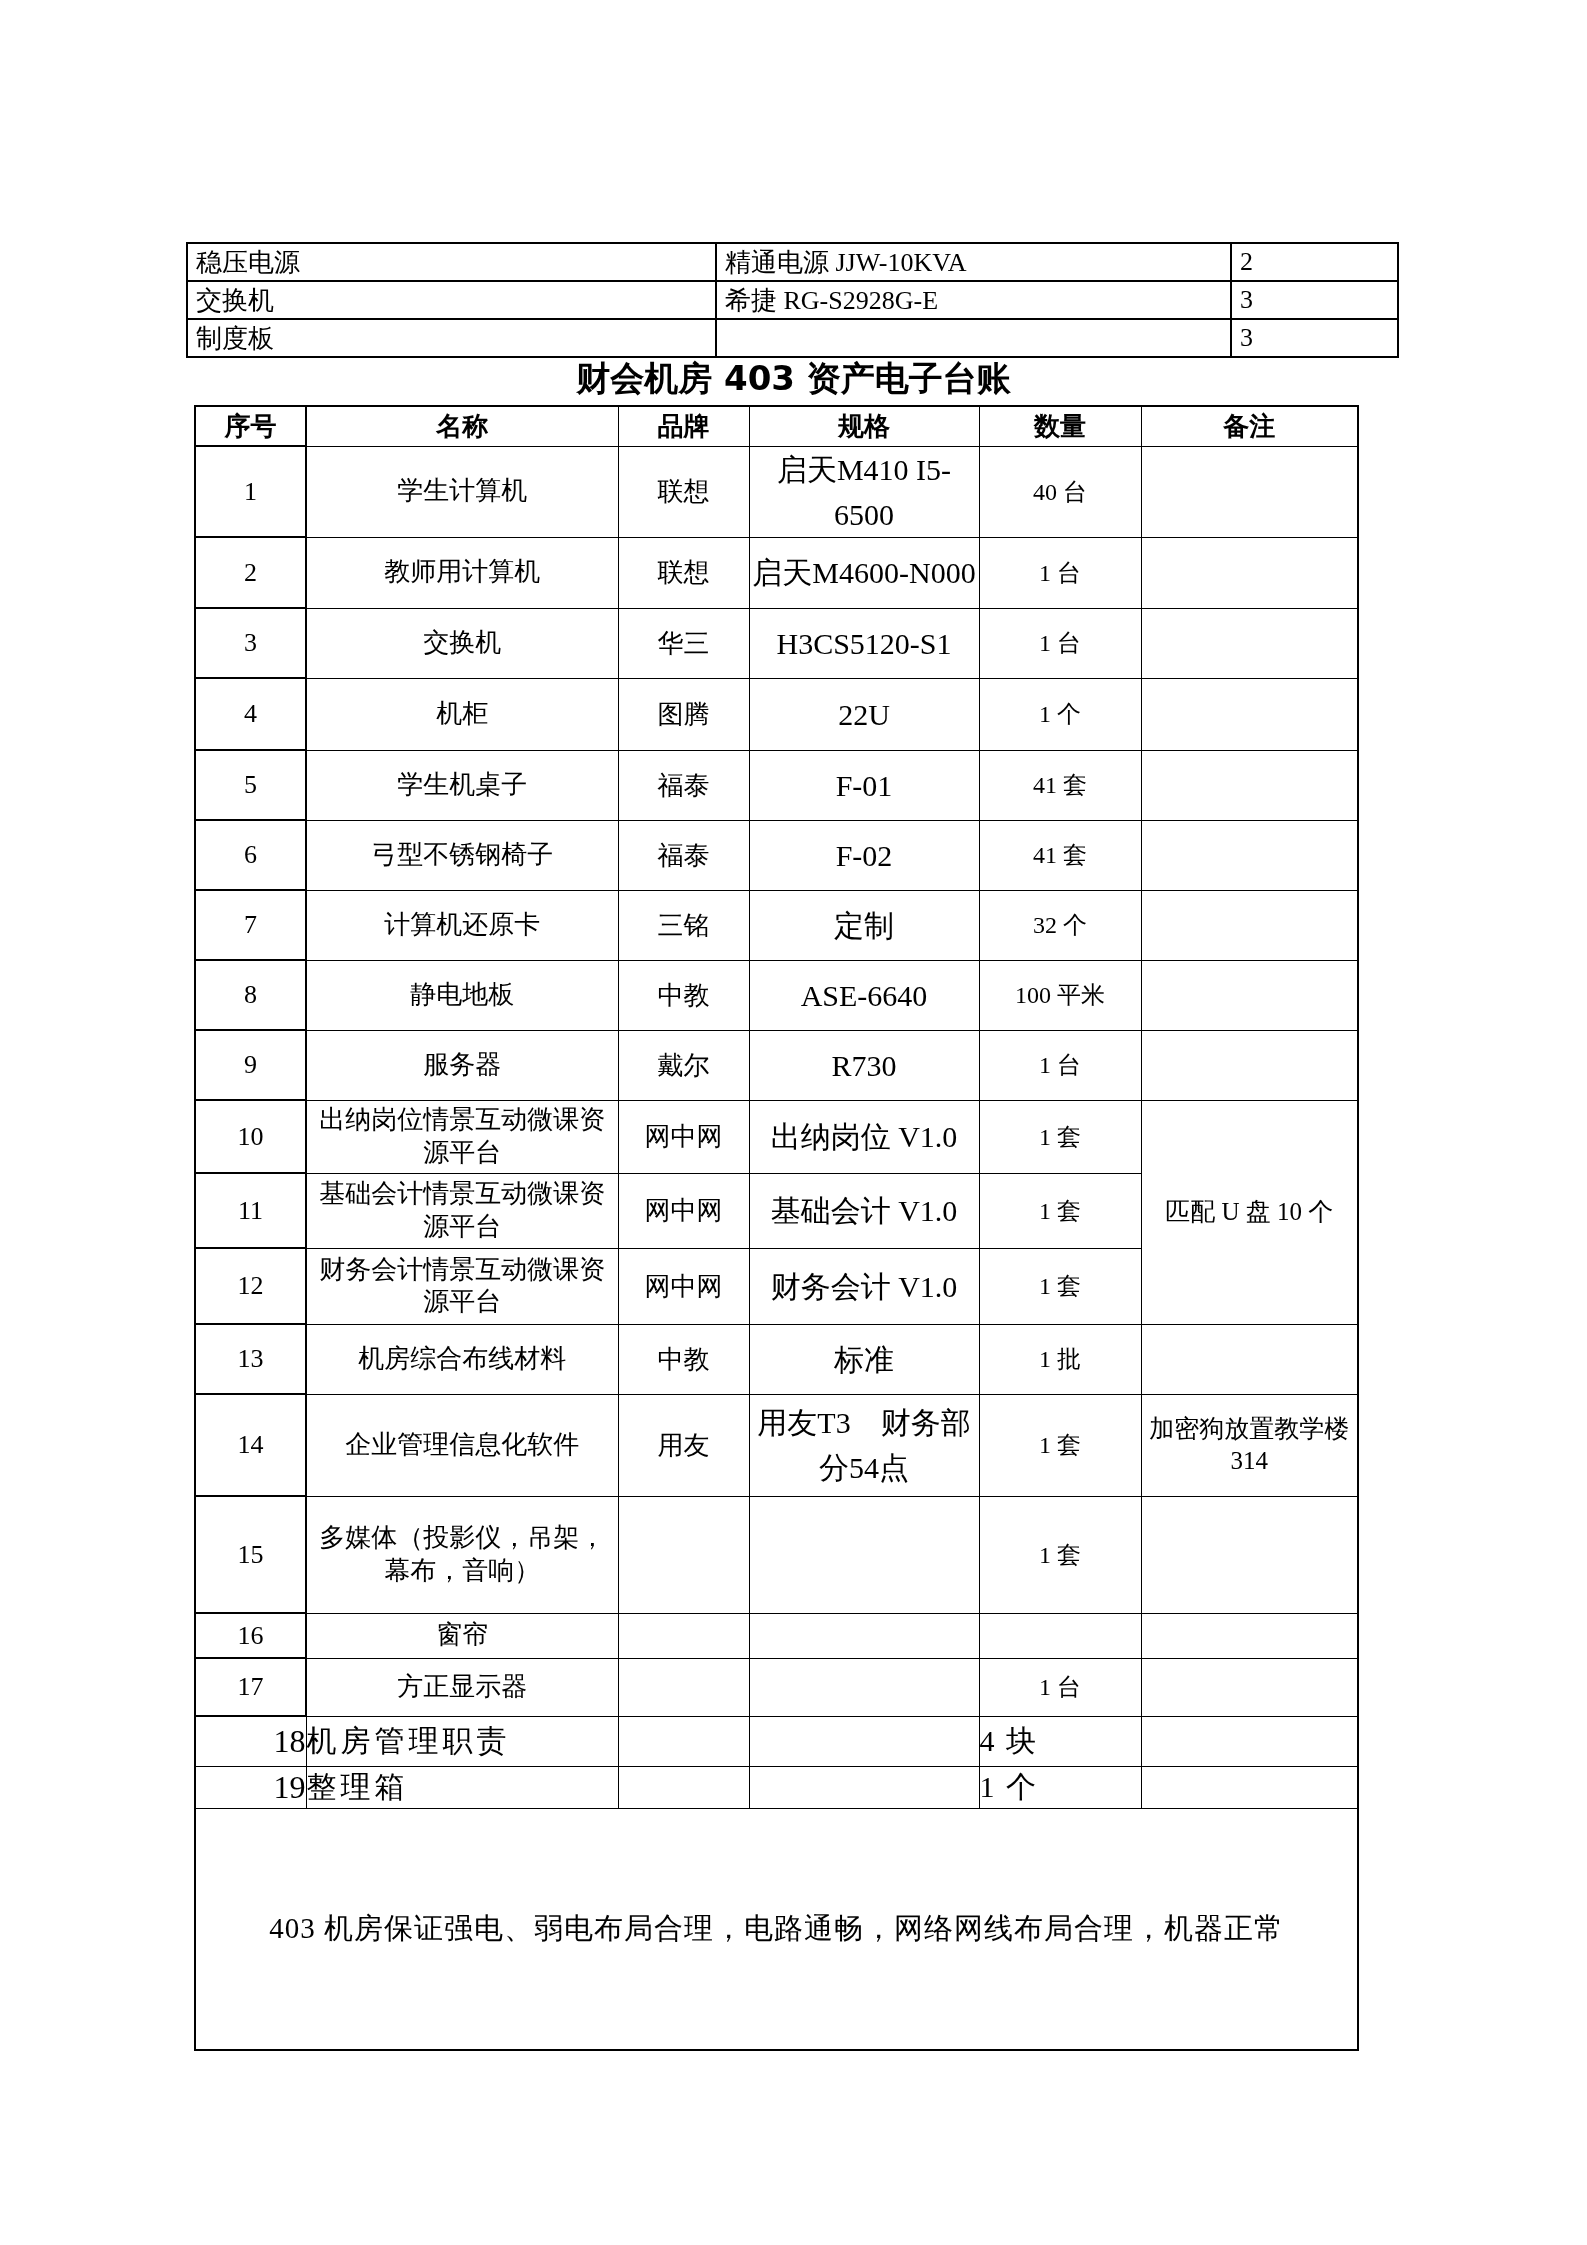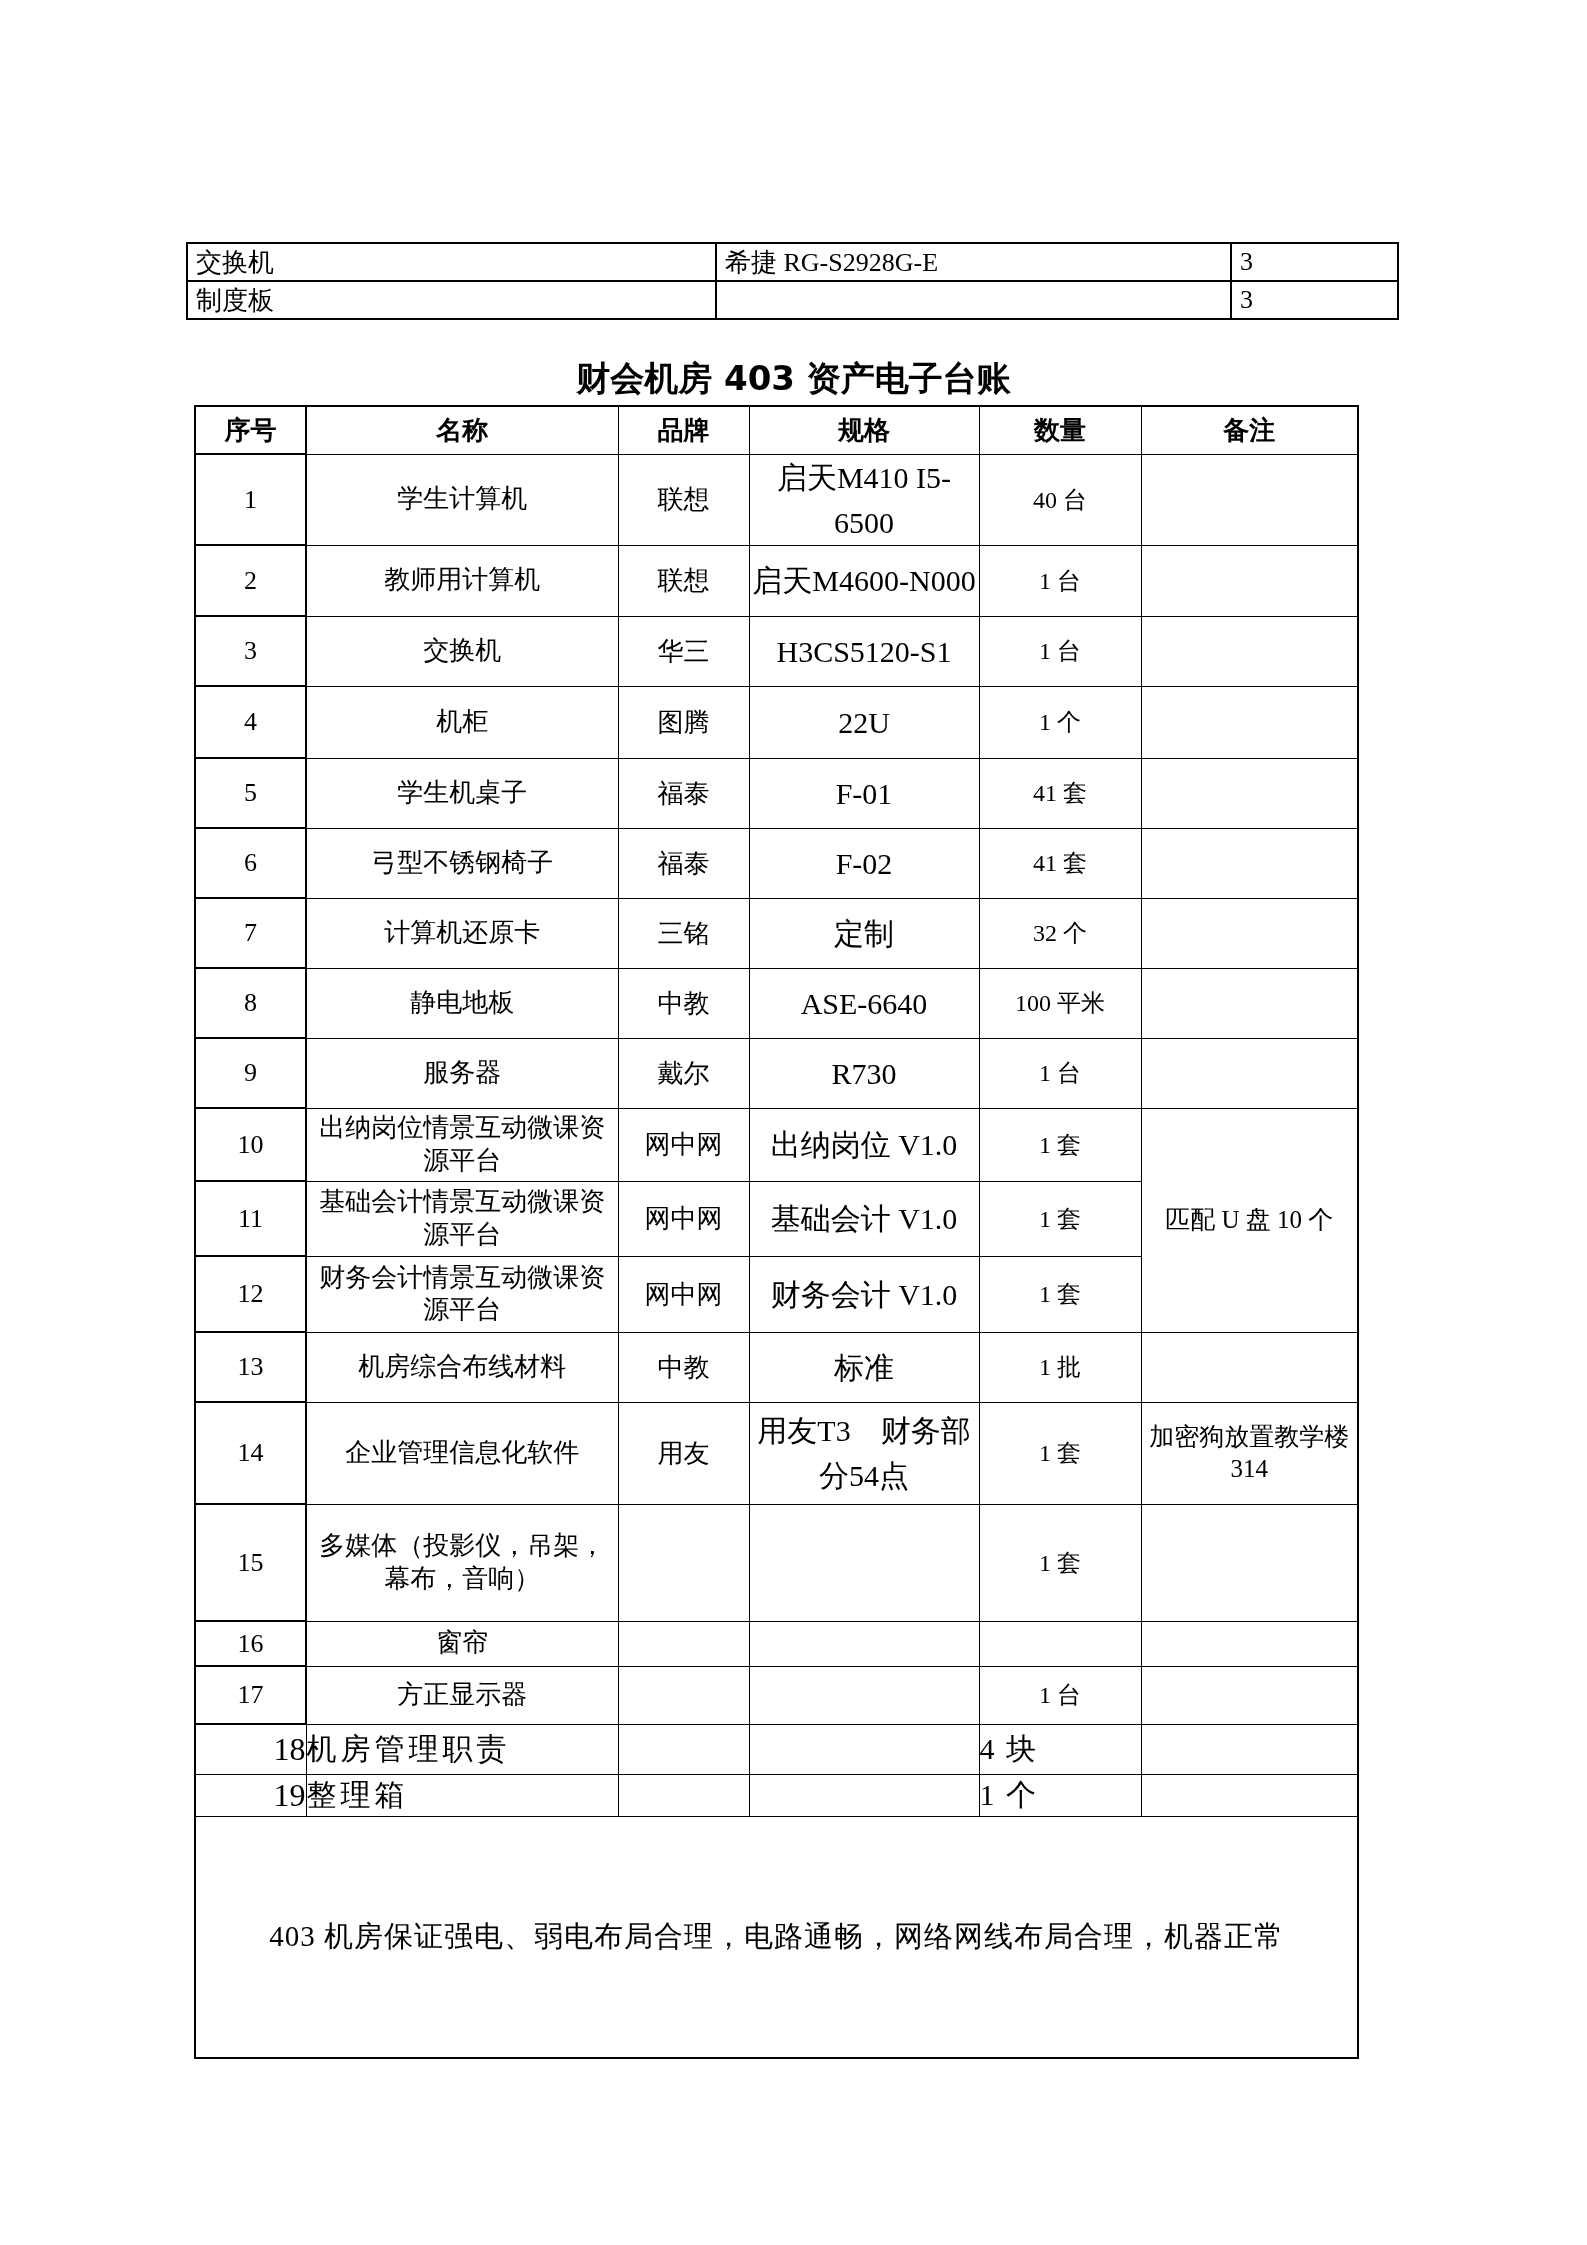--- a/index.html
+++ b/index.html
@@ -55,21 +55,21 @@
     border-collapse: collapse;
     table-layout: fixed;
   }
   .main-table th, .main-table td {
     border: 1px solid #000;
     padding: 0;
     vertical-align: middle;
     text-align: center;
     overflow: hidden;
   }
-  .main-table th { height: 48px; font-size: 26px; font-weight: bold; }
+  .main-table th { height: 40px; font-size: 26px; font-weight: bold; }
   .xh { border-width: 2px !important; }
   .c-no    { font-size: 26px; }
   .c-name  { font-size: 26px; line-height: 1.25; }
   .c-brand { font-size: 26px; }
   .c-spec  { font-size: 30px; line-height: 1.5; padding: 0 3px; }
   .c-qty   { font-size: 24px; }
   .c-remark{ font-size: 25px; line-height: 1.3; padding: 0 1px; }
   tr.compact td { border-width: 1px; }
   tr.compact .c-no   { font-size: 32px; text-align: right; }
   tr.compact .c-name { font-size: 30px; text-align: left; letter-spacing: 4px; }
@@ -96,20 +96,25 @@
 
 <div class="page">
 
   <table class="top-table">
     <colgroup>
       <col style="width:529px">
         <col style="width:515px">
         <col style="width:167px">
     </colgroup>
     <tbody id="top-body">
+        <tr>
+          <td>稳压电源</td>
+          <td>精通电源 JJW-10KVA</td>
+          <td>2</td>
+        </tr>
         <tr>
           <td>交换机</td>
           <td>希捷 RG-S2928G-E</td>
           <td>3</td>
         </tr>
         <tr>
           <td>制度板</td>
           <td></td>
           <td>3</td>
         </tr>

